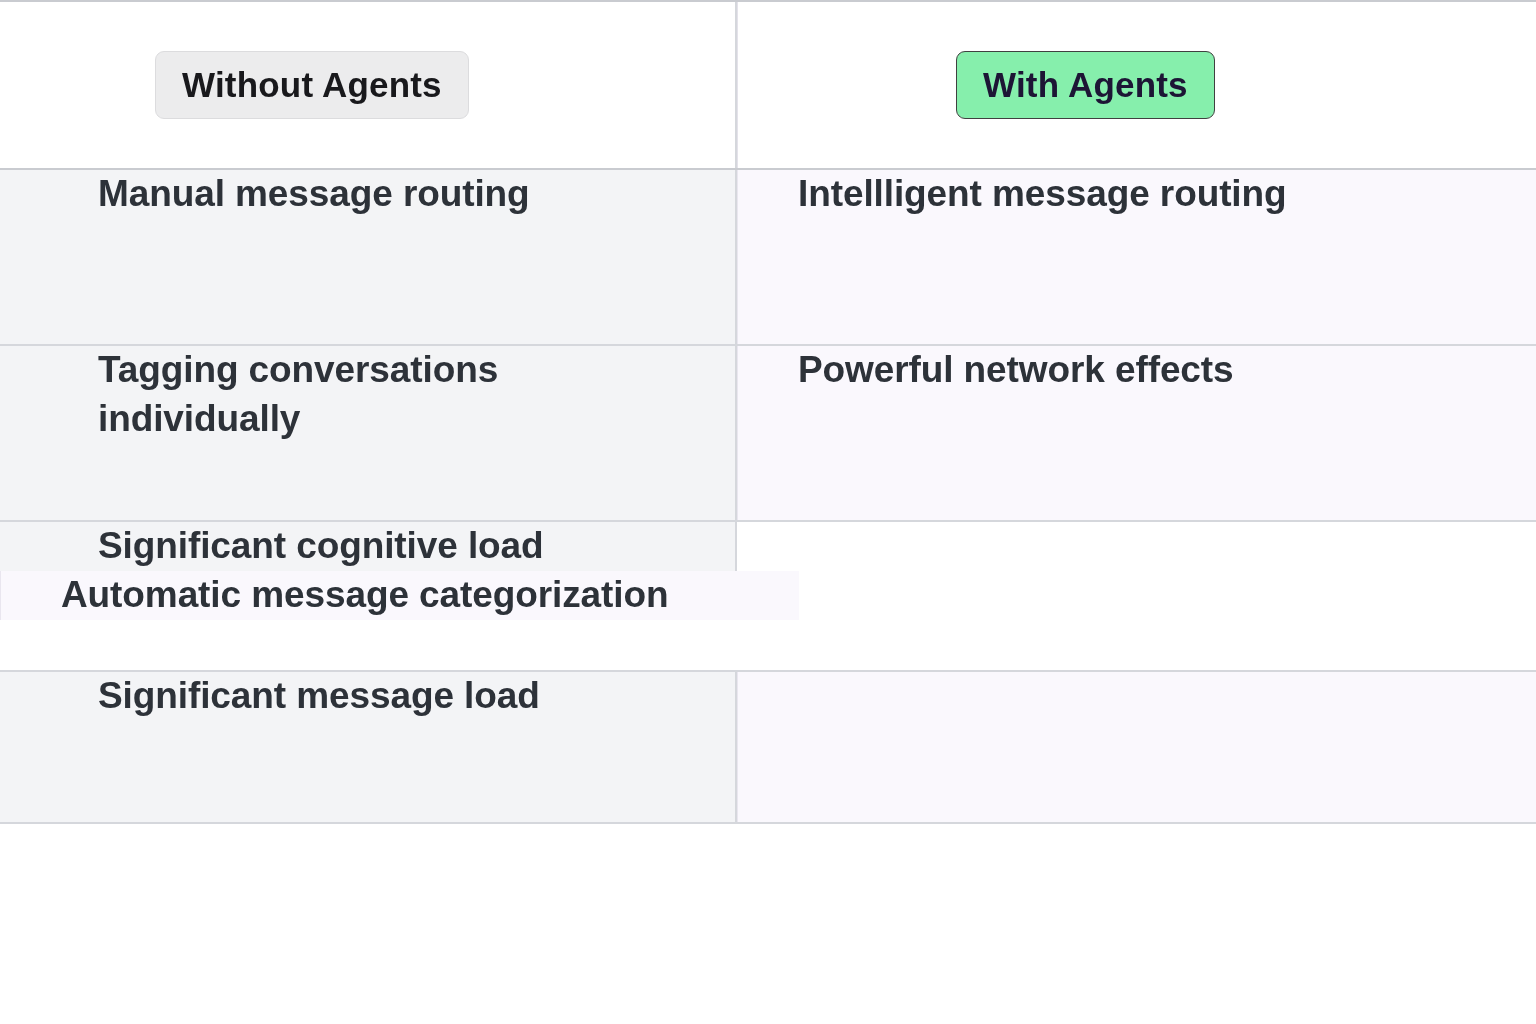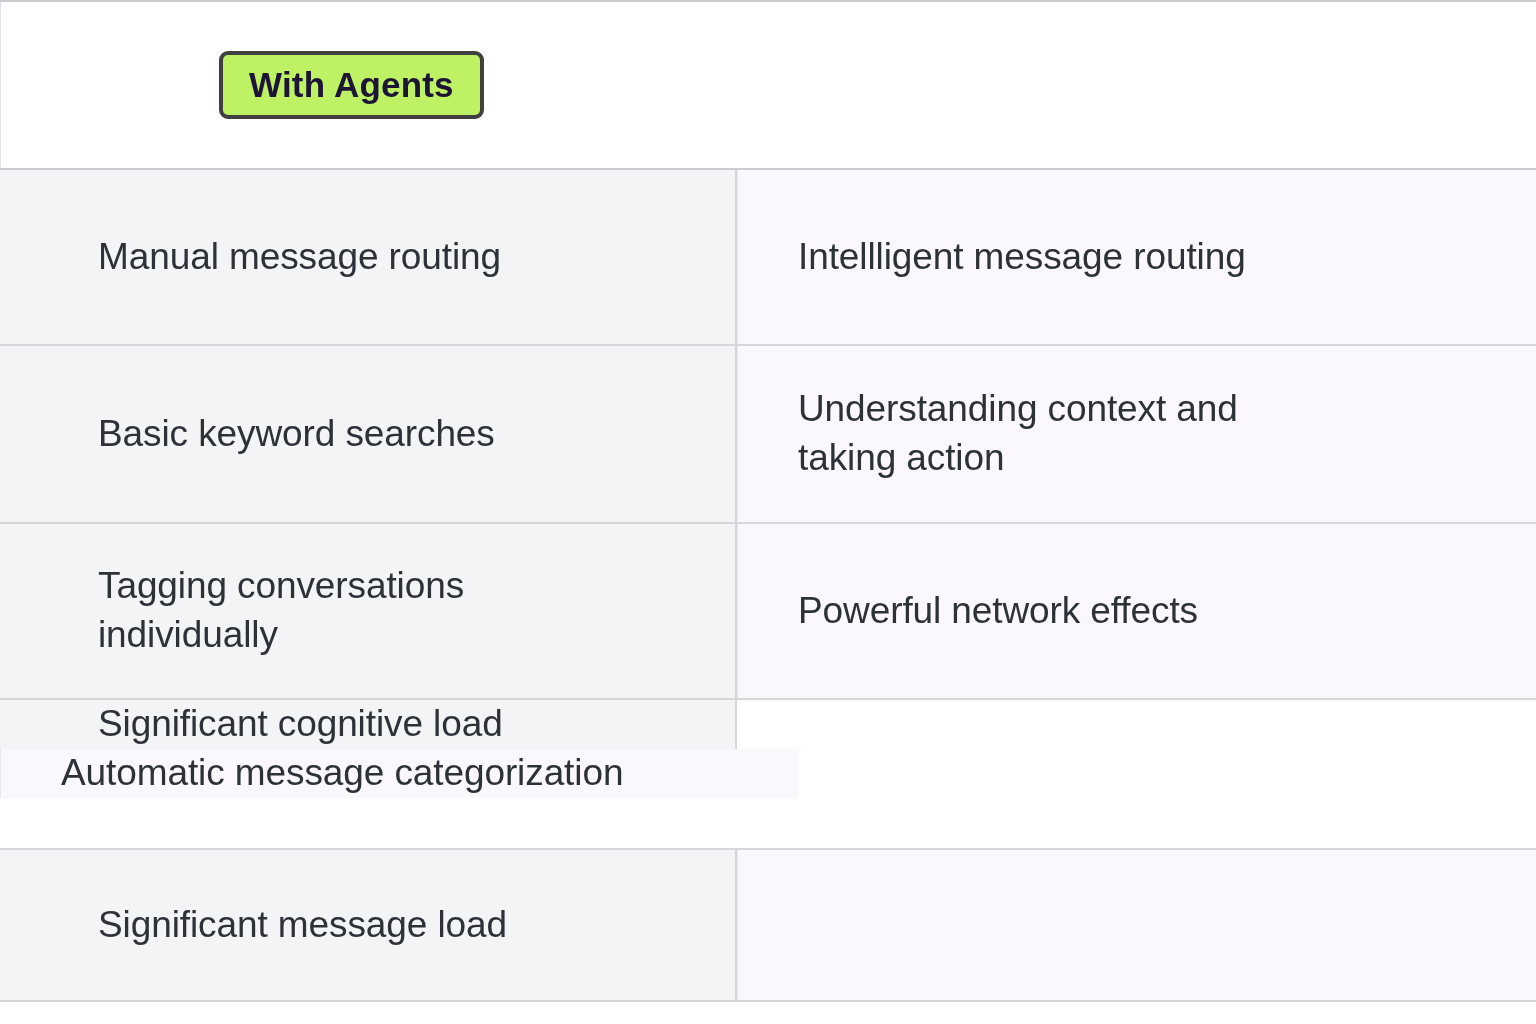--- a/index.html
+++ b/index.html
@@ -63,43 +63,43 @@
     letter-spacing: 0.2px;
     white-space: nowrap;
     box-sizing: border-box;
   }
   .badge.without {
     background: #ececed;
     border: 1px solid #dcdcde;
     color: #19191c;
   }
   .badge.with {
-    background: #bef264;
-    border: 4px solid #404040;
+    background: #86efac;
+    border: 1px solid #404040;
     color: #1d1535;
   }
 
   
   .table-row {
     display: flex;
     box-sizing: border-box;
     border-bottom: 2px solid #d5d7dc;
   }
   .table-row:last-child {
     border-bottom: 2px solid #d5d7dc;
   }
 
   .cell {
     display: flex;
-    align-items: center;
     box-sizing: border-box;
     font-size: 37px;
     line-height: 1.32;
     color: #2d3239;
     letter-spacing: -0.1px;
+    font-weight: bold;
   }
   .cell.left {
     width: 737px;
     background: #f3f4f6;
     padding-left: 98px;
     padding-right: 40px;
     border-right: 2px solid #d5d7dc;
   }
   .cell.right {
     width: 799px;
@@ -119,43 +119,37 @@
     max-width: 100%;
     white-space: pre-line;
   }
 </style>
 </head>
 <body>
 
 <div id="comparison-table">
 
   <div class="table-header">
+    <div class="header-cell left">
+      <span class="badge without">Without Agents</span>
+    </div>
     <div class="header-cell right">
       <span class="badge with">With Agents</span>
     </div>
   </div>
 
   <div class="table-row r1">
     <div class="cell left">
       <span class="cell-text">Manual message routing</span>
     </div>
     <div class="cell right">
       <span class="cell-text">Intellligent message routing</span>
     </div>
   </div>
 
-  <div class="table-row r2">
-    <div class="cell left">
-      <span class="cell-text">Basic keyword searches</span>
-    </div>
-    <div class="cell right">
-      <span class="cell-text">Understanding context and
-taking action</span>
-    </div>
-  </div>
 
   <div class="table-row r3">
     <div class="cell left">
       <span class="cell-text">Tagging conversations
 individually</span>
     </div>
     <div class="cell right">
       <span class="cell-text">Powerful network effects</span>
     </div>
   </div>

